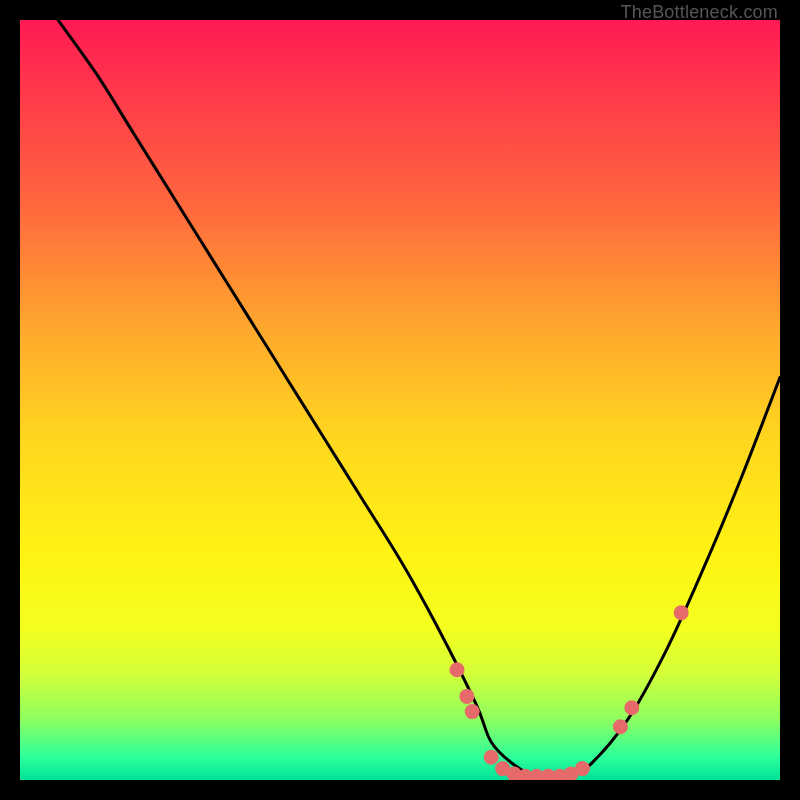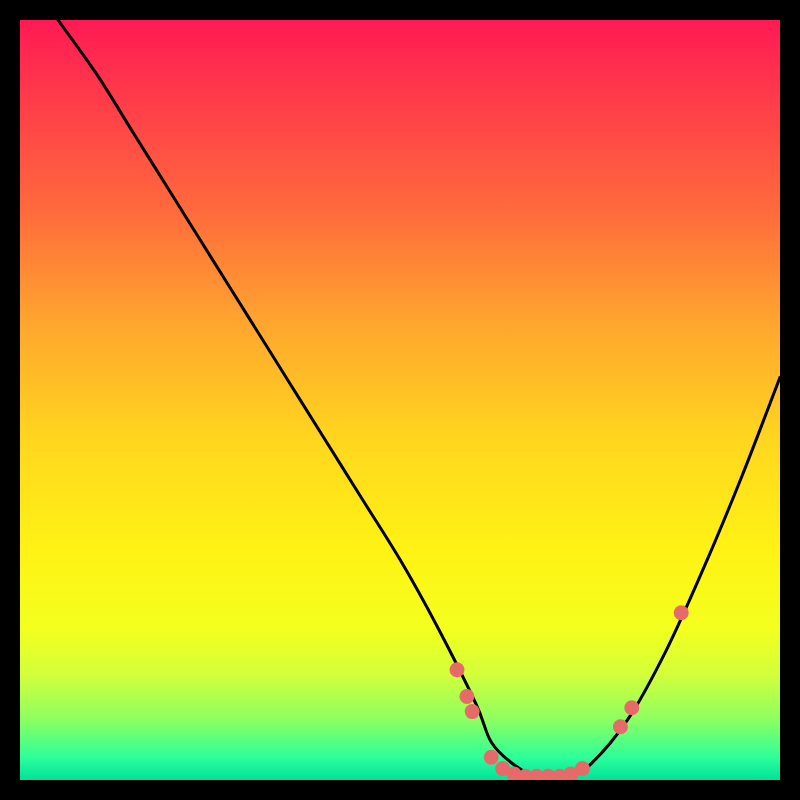--- a/index.html
+++ b/index.html
@@ -39,20 +39,21 @@
     left: 0;
     top: 0;
     width: 100%;
     height: 100%;
   }
 </style>
 </head>
 <body>
 
 <div class="container">
+  <div class="watermark">TheBottleneck.com</div>
   <div class="plot-area">
     <svg class="gradient-bg" viewBox="0 0 760 760" preserveAspectRatio="none">
       <defs>
         <linearGradient id="bg-grad" x1="0" y1="0" x2="0" y2="1">
             <stop offset="0%" stop-color="#ff1a54"></stop>
             <stop offset="10%" stop-color="#ff3a4a"></stop>
             <stop offset="25%" stop-color="#ff6a3d"></stop>
             <stop offset="40%" stop-color="#ffa62e"></stop>
             <stop offset="55.00000000000001%" stop-color="#ffd61f"></stop>
             <stop offset="70%" stop-color="#fff314"></stop>

